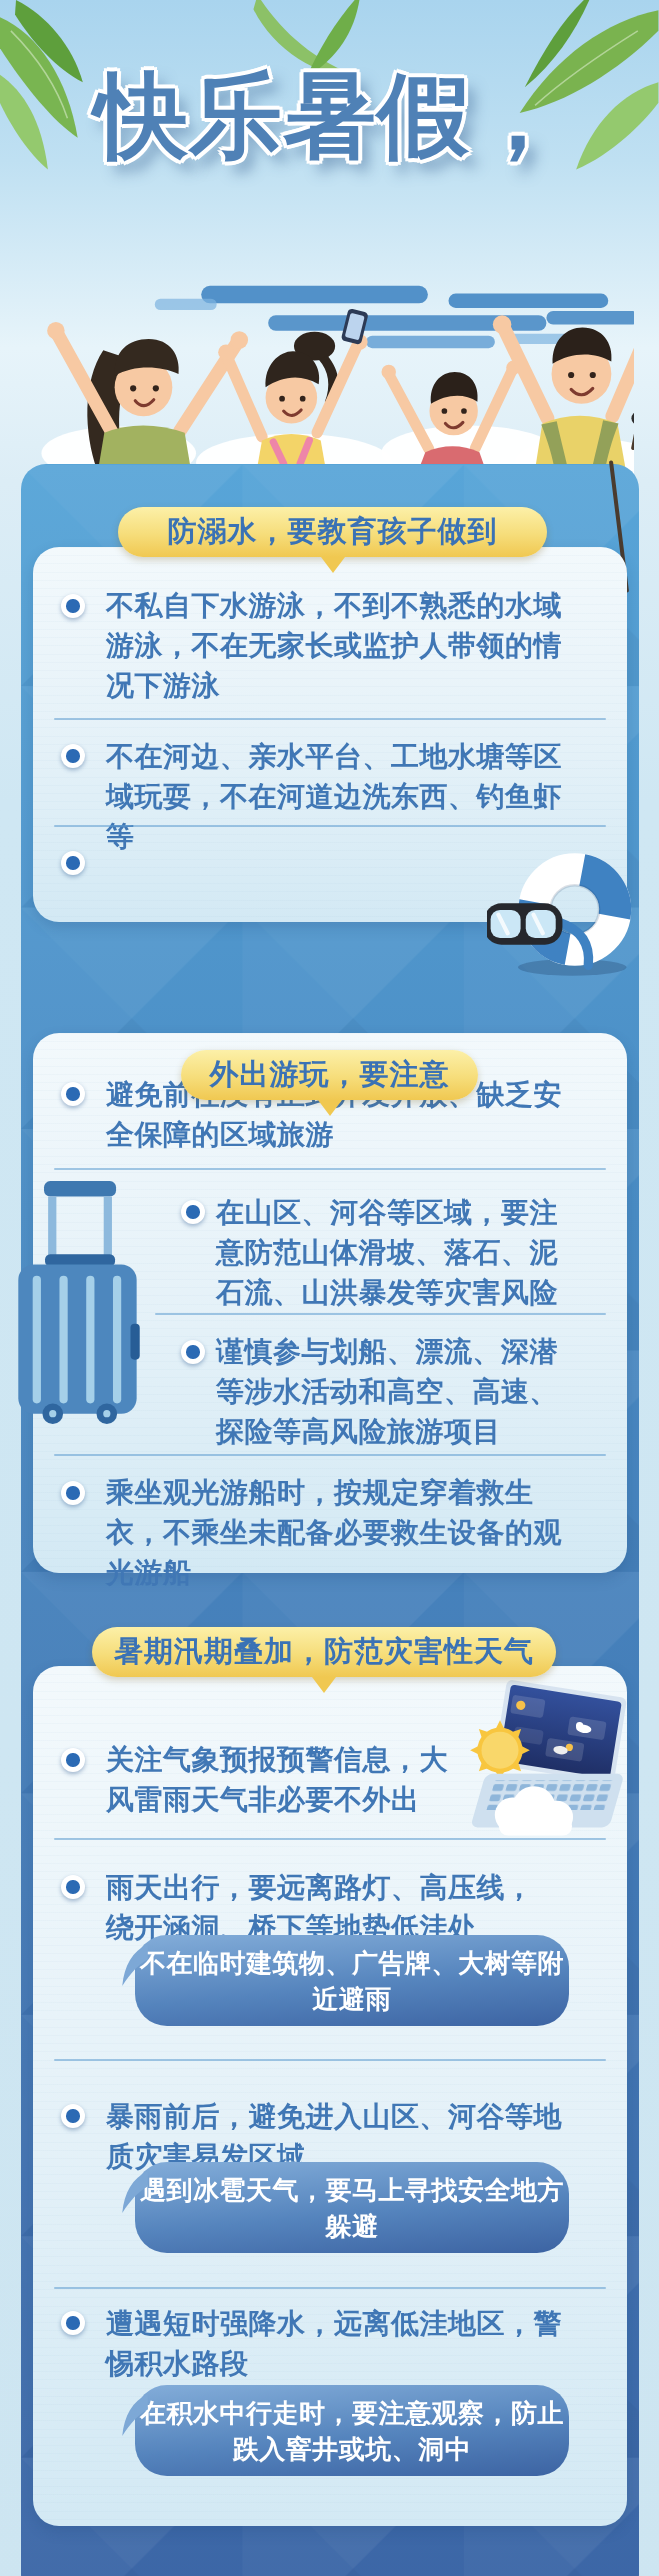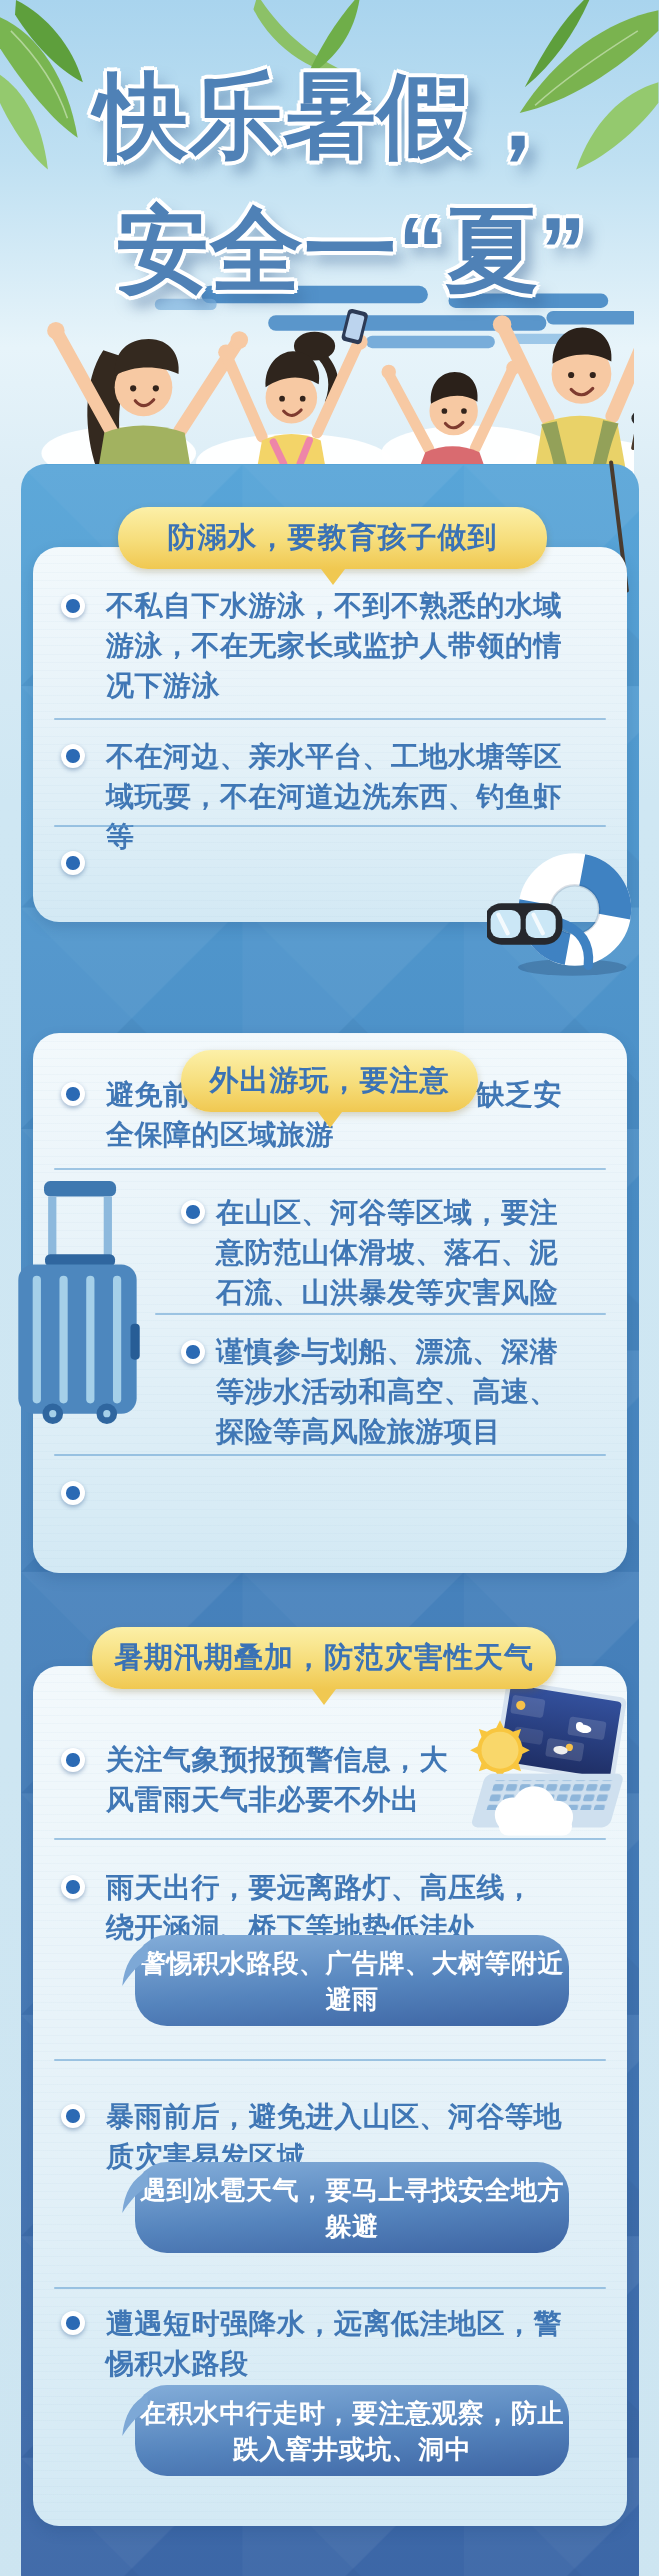--- a/index.html
+++ b/index.html
@@ -13,21 +13,21 @@
   #title-line2{left:116px;top:188px;font-size:93px;}
   .panel{position:absolute;left:20.6px;top:464px;width:618px;height:2136px;border-radius:25px;overflow:hidden;
          background:linear-gradient(180deg,#58a5d8 0%,#4a8cc4 35%,#4174b1 75%,#3c66a6 100%);z-index:3;}
   .card{position:absolute;left:33px;width:594px;border-radius:26px;z-index:4;
         background:repeating-linear-gradient(180deg,rgba(130,170,200,.05) 0 1px,rgba(255,255,255,0) 1px 8.2px),
                    linear-gradient(180deg,#f3f9fc 0%,#e4f1f8 55%,#d3e9f4 100%);
         box-shadow:0 5.2px 12.4px rgba(20,60,110,.18);}
   #card-1{top:547px;height:375px;}
   #card-2{top:1033px;height:540px;}
   #card-3{top:1666px;height:860px;}
-  .pill{position:absolute;height:62px;border-radius:30px;z-index:6;display:flex;align-items:center;justify-content:center;
+  .pill{position:absolute;height:50px;border-radius:30px;z-index:6;display:flex;align-items:center;justify-content:center;
         background:linear-gradient(180deg,#fcf0a8 0%,#f6dd7a 55%,#f0c851 100%);
         box-shadow:0 3.1px 7.2px rgba(120,90,20,.25);}
   .pill:after{content:"";position:absolute;left:50%;bottom:-15.5px;transform:translateX(-50%);
         width:0;height:0;border:12.4px solid transparent;border-top:16.5px solid #f0c851;border-bottom:0;}
   .pill span{font-size:29px;font-weight:700;color:#3a72b5;letter-spacing:1px;white-space:nowrap;}
   #pill-1{left:118px;top:507px;width:429px;}
   #pill-2{left:181px;top:1050px;width:297px;}
   #pill-3{left:92px;top:1627px;width:464px;justify-content:center;}
   .dot{position:absolute;width:24px;height:24px;border-radius:50%;background:#fff;z-index:5;
        box-shadow:0 2.1px 4.6px rgba(60,100,150,.45);}
@@ -56,21 +56,20 @@
     <path d="M500,-10 C545,60 605,115 700,152 C615,152 530,95 492,18 Z" fill="#8cc167"></path>
     <path d="M700,-12 C692,55 660,110 596,150 C620,92 660,30 700,-12 Z" fill="#6fae49"></path>
     <path d="M1280,20 C1180,40 1080,110 1010,220 C1100,200 1200,140 1280,60 Z" fill="#7ab34f"></path>
     <path d="M1280,160 C1210,180 1150,240 1120,330 C1190,300 1250,240 1280,200 Z" fill="#94c96e"></path>
     <path d="M1150,-10 C1120,60 1080,120 1020,170 C1060,90 1100,30 1148,-12 Z" fill="#5e9f3c"></path>
     <path d="M20,60 C70,110 110,170 130,230" stroke="#eaf6df" stroke-width="3" fill="none" opacity=".5"></path>
     <path d="M1240,60 C1160,110 1090,160 1040,205" stroke="#eaf6df" stroke-width="3" fill="none" opacity=".5"></path>
   </svg>
 
   <div class="title" id="title-line1">快乐暑假，</div>
-  <div class="title" id="title-line2">安全一“夏”</div>
 
   <svg class="hero" style="left:26px;top:278px" width="608" height="196" viewBox="0 0 1180 380">
     <g>
       <rect x="340" y="15" width="440" height="34" rx="17" fill="#4286c3" opacity=".9"></rect>
       <rect x="820" y="30" width="310" height="28" rx="14" fill="#4286c3" opacity=".9"></rect>
       <rect x="470" y="72" width="540" height="30" rx="15" fill="#4286c3" opacity=".85"></rect>
       <rect x="1010" y="64" width="180" height="26" rx="13" fill="#4286c3" opacity=".85"></rect>
       <rect x="660" y="112" width="250" height="24" rx="12" fill="#5d9bd2" opacity=".8"></rect>
       <rect x="250" y="40" width="120" height="22" rx="11" fill="#7db4e0" opacity=".7"></rect>
       <rect x="930" y="108" width="140" height="20" rx="10" fill="#7db4e0" opacity=".7"></rect>
@@ -222,20 +221,21 @@
       <circle cx="180" cy="460" r="7" fill="#a5d0e9"></circle>
   </svg>
 
   <div class="dot" style="left:181px;top:1200px"></div>
   <div class="btext" style="left:216px;top:1193px;width:366px">在山区、河谷等区域，要注意防范山体滑坡、落石、泥石流、山洪暴发等灾害风险</div>
   <div class="divider" style="left:155px;top:1313px;width:451px"></div>
   <div class="dot" style="left:181px;top:1340px"></div>
   <div class="btext" style="left:216px;top:1332px;width:366px">谨慎参与划船、漂流、深潜等涉水活动和高空、高速、探险等高风险旅游项目</div>
   <div class="divider" style="left:54px;top:1454px;width:552px"></div>
   <div class="dot" style="left:61px;top:1481px"></div>
+  <div class="btext" style="left:106px;top:1473px;width:484px">乘坐观光游船时，按规定穿着救生衣，不乘坐未配备必要救生设备的观光游船</div>
 
   <svg class="illo" style="left:466px;top:1673px" width="175" height="211" viewBox="0 0 340 410">
     <defs>
       <linearGradient id="scr" x1="0" y1="0" x2="0" y2="1">
         <stop offset="0" stop-color="#33509c"></stop>
           <stop offset="1" stop-color="#1f2f66"></stop>
       </linearGradient>
       <pattern id="keys" width="26" height="20" patternUnits="userSpaceOnUse">
         <rect width="20" height="13" rx="3" fill="#8fb6da"></rect>
       </pattern>
@@ -281,21 +281,21 @@
   <div class="dot" style="left:61px;top:1748px"></div>
   <div class="btext" style="left:106px;top:1740px;width:366px">关注气象预报预警信息，大风雷雨天气非必要不外出</div>
   <div class="divider" style="left:54px;top:1838px;width:552px"></div>
 
   <div class="dot" style="left:61px;top:1875px"></div>
   <div class="btext" style="left:106px;top:1868px;width:438px">雨天出行，要远离路灯、高压线，绕开涵洞、桥下等地势低洼处</div>
   <div class="bubble" style="left:135px;top:1935px">
     <svg class="tail" width="31" height="46" viewBox="0 0 60 90">
         <path d="M58,6 C28,20 12,48 8,88 C24,62 42,44 58,36 Z" fill="#7da8d6"></path>
       </svg>
-    <span>警惕积水路段、广告牌、大树等附近避雨</span>
+    <span>不在临时建筑物、广告牌、大树等附近避雨</span>
   </div>
   <div class="divider" style="left:54px;top:2059px;width:552px"></div>
 
   <div class="dot" style="left:61px;top:2104px"></div>
   <div class="btext" style="left:106px;top:2097px;width:484px">暴雨前后，避免进入山区、河谷等地质灾害易发区域</div>
   <div class="bubble" style="left:135px;top:2162px">
     <svg class="tail" width="31" height="46" viewBox="0 0 60 90">
         <path d="M58,6 C28,20 12,48 8,88 C24,62 42,44 58,36 Z" fill="#7da8d6"></path>
       </svg>
     <span>遇到冰雹天气，要马上寻找安全地方躲避</span>

